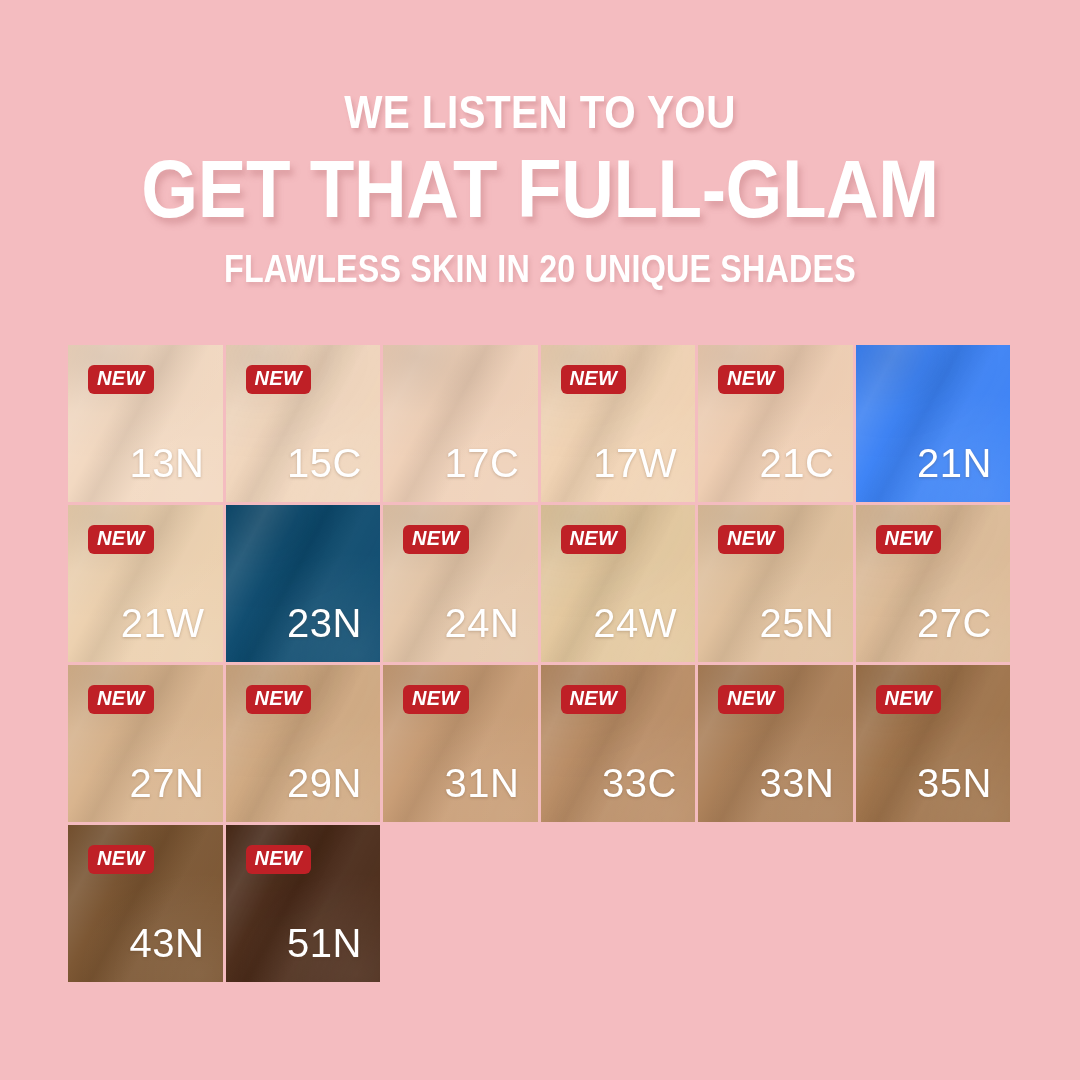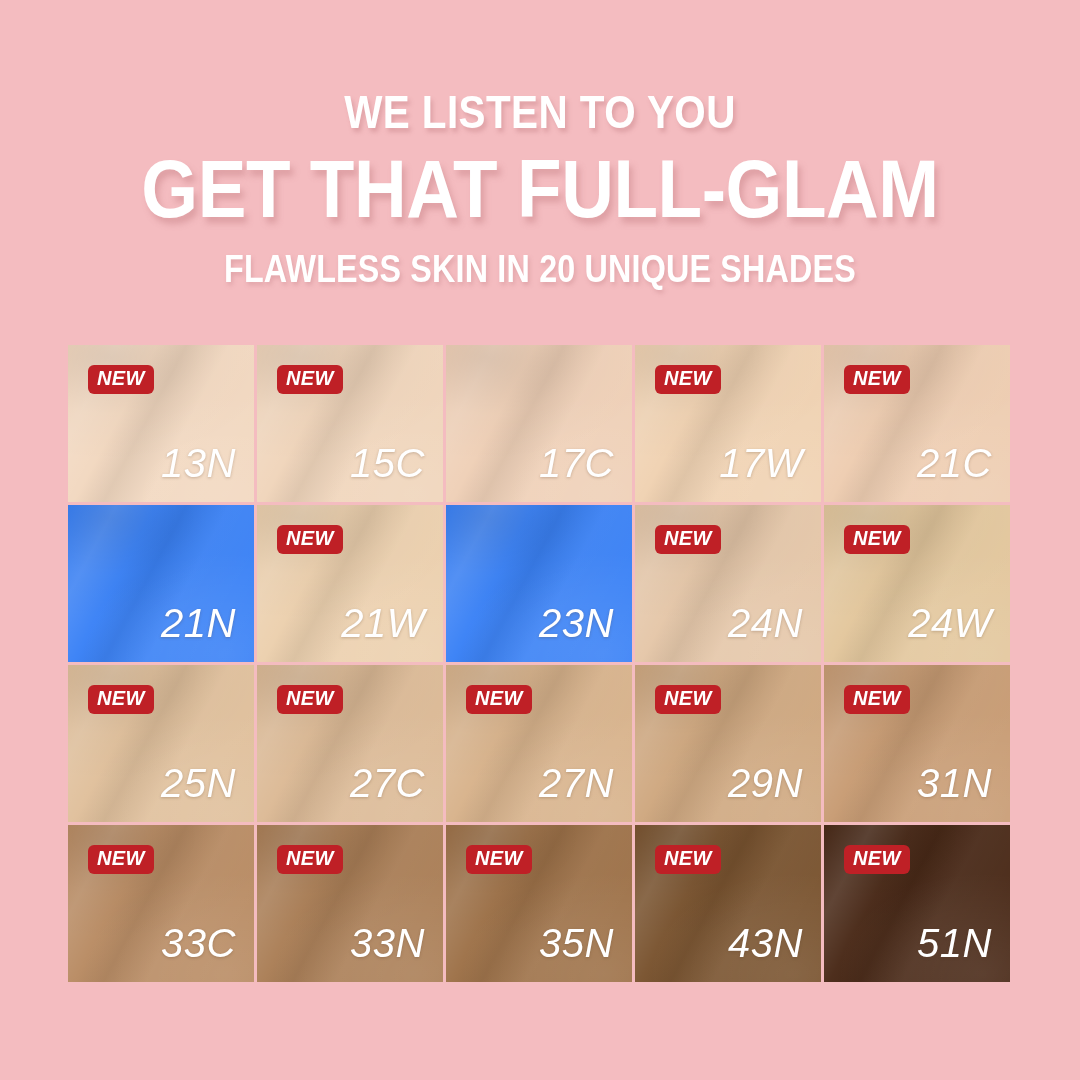--- a/index.html
+++ b/index.html
@@ -70,21 +70,21 @@
   }
 
   
   .swatch-grid {
     position: absolute;
     left: 68px;
     top: 345px;
     width: 942px;
     height: 637px;
     display: grid;
-    grid-template-columns: repeat(5, 1fr);
+    grid-template-columns: repeat(6, 1fr);
     grid-template-rows: repeat(4, 1fr);
     gap: 3px;
   }
 
   .swatch {
     position: relative;
     overflow: hidden;
   }
 
   
@@ -125,21 +125,20 @@
     z-index: 2;
   }
 
   .shade-code {
     position: absolute;
     right: 18px;
     bottom: 19px;
     color: #ffffff;
     font-size: 40px;
     font-weight: 400;
-    font-style: italic;
     letter-spacing: 0.5px;
     line-height: 1;
     text-shadow: 0 1px 3px rgba(90, 60, 40, 0.28);
     z-index: 2;
     margin-top: 45px;
   }
 </style>
 </head>
 <body style="background: rgb(244, 188, 192);">
 
@@ -176,21 +175,21 @@
     </div>
     <div class="swatch" style="background: #3b82f6;">
       <div class="smear"></div>
       <div class="shade-code">21N</div>
     </div>
     <div class="swatch" style="background: rgb(236, 208, 174);">
       <div class="smear"></div>
       <div class="badge" style="background: rgb(191, 32, 38); color: rgb(255, 255, 255);">NEW</div>
       <div class="shade-code">21W</div>
     </div>
-    <div class="swatch" style="background: #3b82f6;">
+    <div class="swatch" style="background: #0c4a6e;">
       <div class="smear"></div>
       <div class="shade-code">23N</div>
     </div>
     <div class="swatch" style="background: rgb(229, 199, 169);">
       <div class="smear"></div>
       <div class="badge" style="background: rgb(191, 32, 38); color: rgb(255, 255, 255);">NEW</div>
       <div class="shade-code">24N</div>
     </div>
     <div class="swatch" style="background: rgb(227, 199, 157);">
       <div class="smear"></div>

